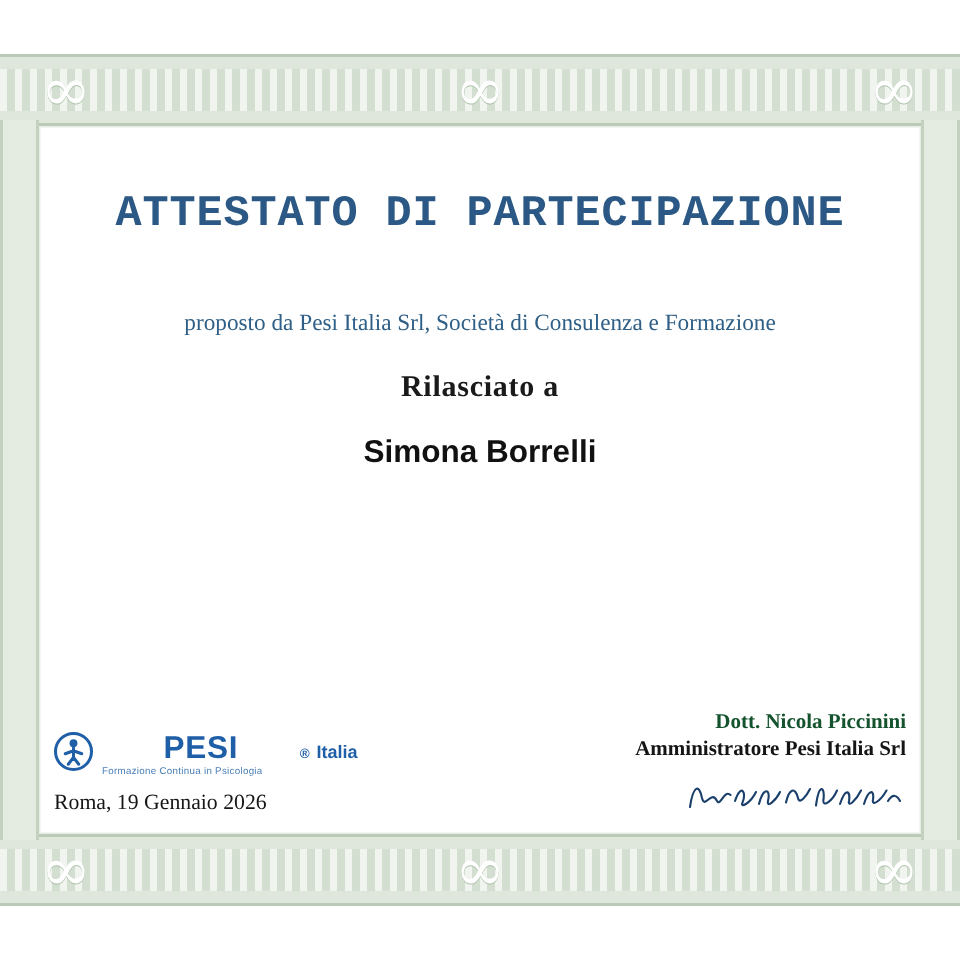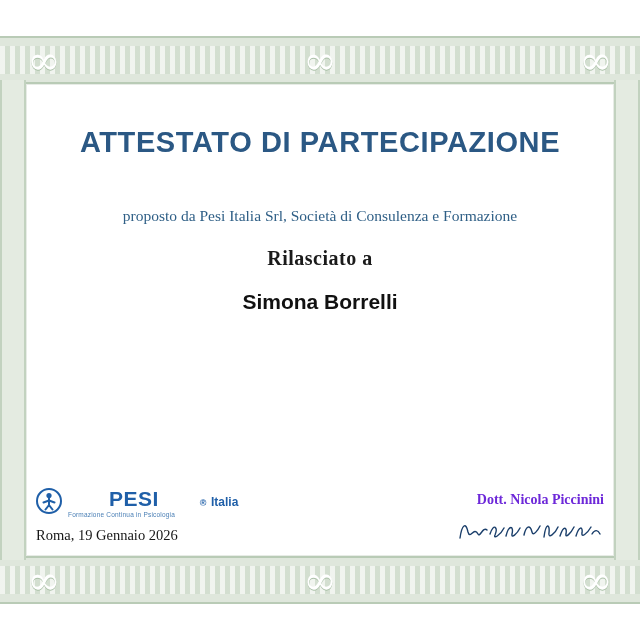--- a/index.html
+++ b/index.html
@@ -95,21 +95,21 @@
     top: 96px;
     bottom: 92px;
     display: flex;
     flex-direction: column;
     box-sizing: border-box;
   }
 
   .title {
     margin-top: 30px;
     text-align: center;
-    font-family: Liberation Sans, sans-serif;
+    font-family: Liberation Mono, monospace;
     font-weight: bold;
     font-size: 29px;
     letter-spacing: 0.6px;
     color: #2b5884;
   }
 
   .course-title {
     margin-top: 26px;
     text-align: center;
     font-family: "Liberation Sans", sans-serif;
@@ -213,21 +213,21 @@
   .signature-block {
     position: absolute;
     right: 0;
     bottom: 0;
     text-align: right;
   }
   .sig-name {
     font-family: "Liberation Serif", serif;
     font-weight: bold;
     font-size: 14px;
-    color: #6d28d9;
+    color: #14532d;
   }
   .sig-role {
     font-family: "Liberation Serif", serif;
     font-weight: bold;
     font-size: 14px;
     color: #151515;
     margin-top: 2px;
   }
   .sig-mark {
     margin-top: 6px;
@@ -284,20 +284,21 @@
           <span class="logo-italia">Italia</span>
         </div>
         <div class="logo-tag">Formazione Continua in Psicologia</div>
       </div>
     </div>
 
     <div class="place-date">Roma, 19 Gennaio 2026</div>
 
     <div class="signature-block">
       <div class="sig-name">Dott. Nicola Piccinini</div>
+      <div class="sig-role">Amministratore Pesi Italia Srl</div>
       <div class="sig-mark">
         <svg viewBox="0 0 150 30" width="150" height="30" aria-hidden="true">
           <path d="M6 24 C8 10, 12 8, 14 18 C16 26, 20 12, 24 20 C26 24, 29 12, 33 16
                    M36 20 C40 8, 44 14, 41 21 C39 25, 46 22, 50 14
                    M52 22 C55 10, 60 12, 58 20 C57 25, 63 20, 66 14
                    M70 21 C72 12, 76 10, 78 18 C79 23, 84 16, 86 12
                    M90 23 C92 8, 96 10, 95 19 C94 25, 101 20, 104 13
                    M106 22 C110 10, 113 14, 112 20 C111 25, 117 19, 120 13
                    M122 22 C125 12, 129 12, 128 19 C127 24, 133 20, 137 13
                    M138 20 C141 15, 144 16, 146 20" stroke="#1b3f6b" stroke-width="1.4" fill="none" stroke-linecap="round"></path>

